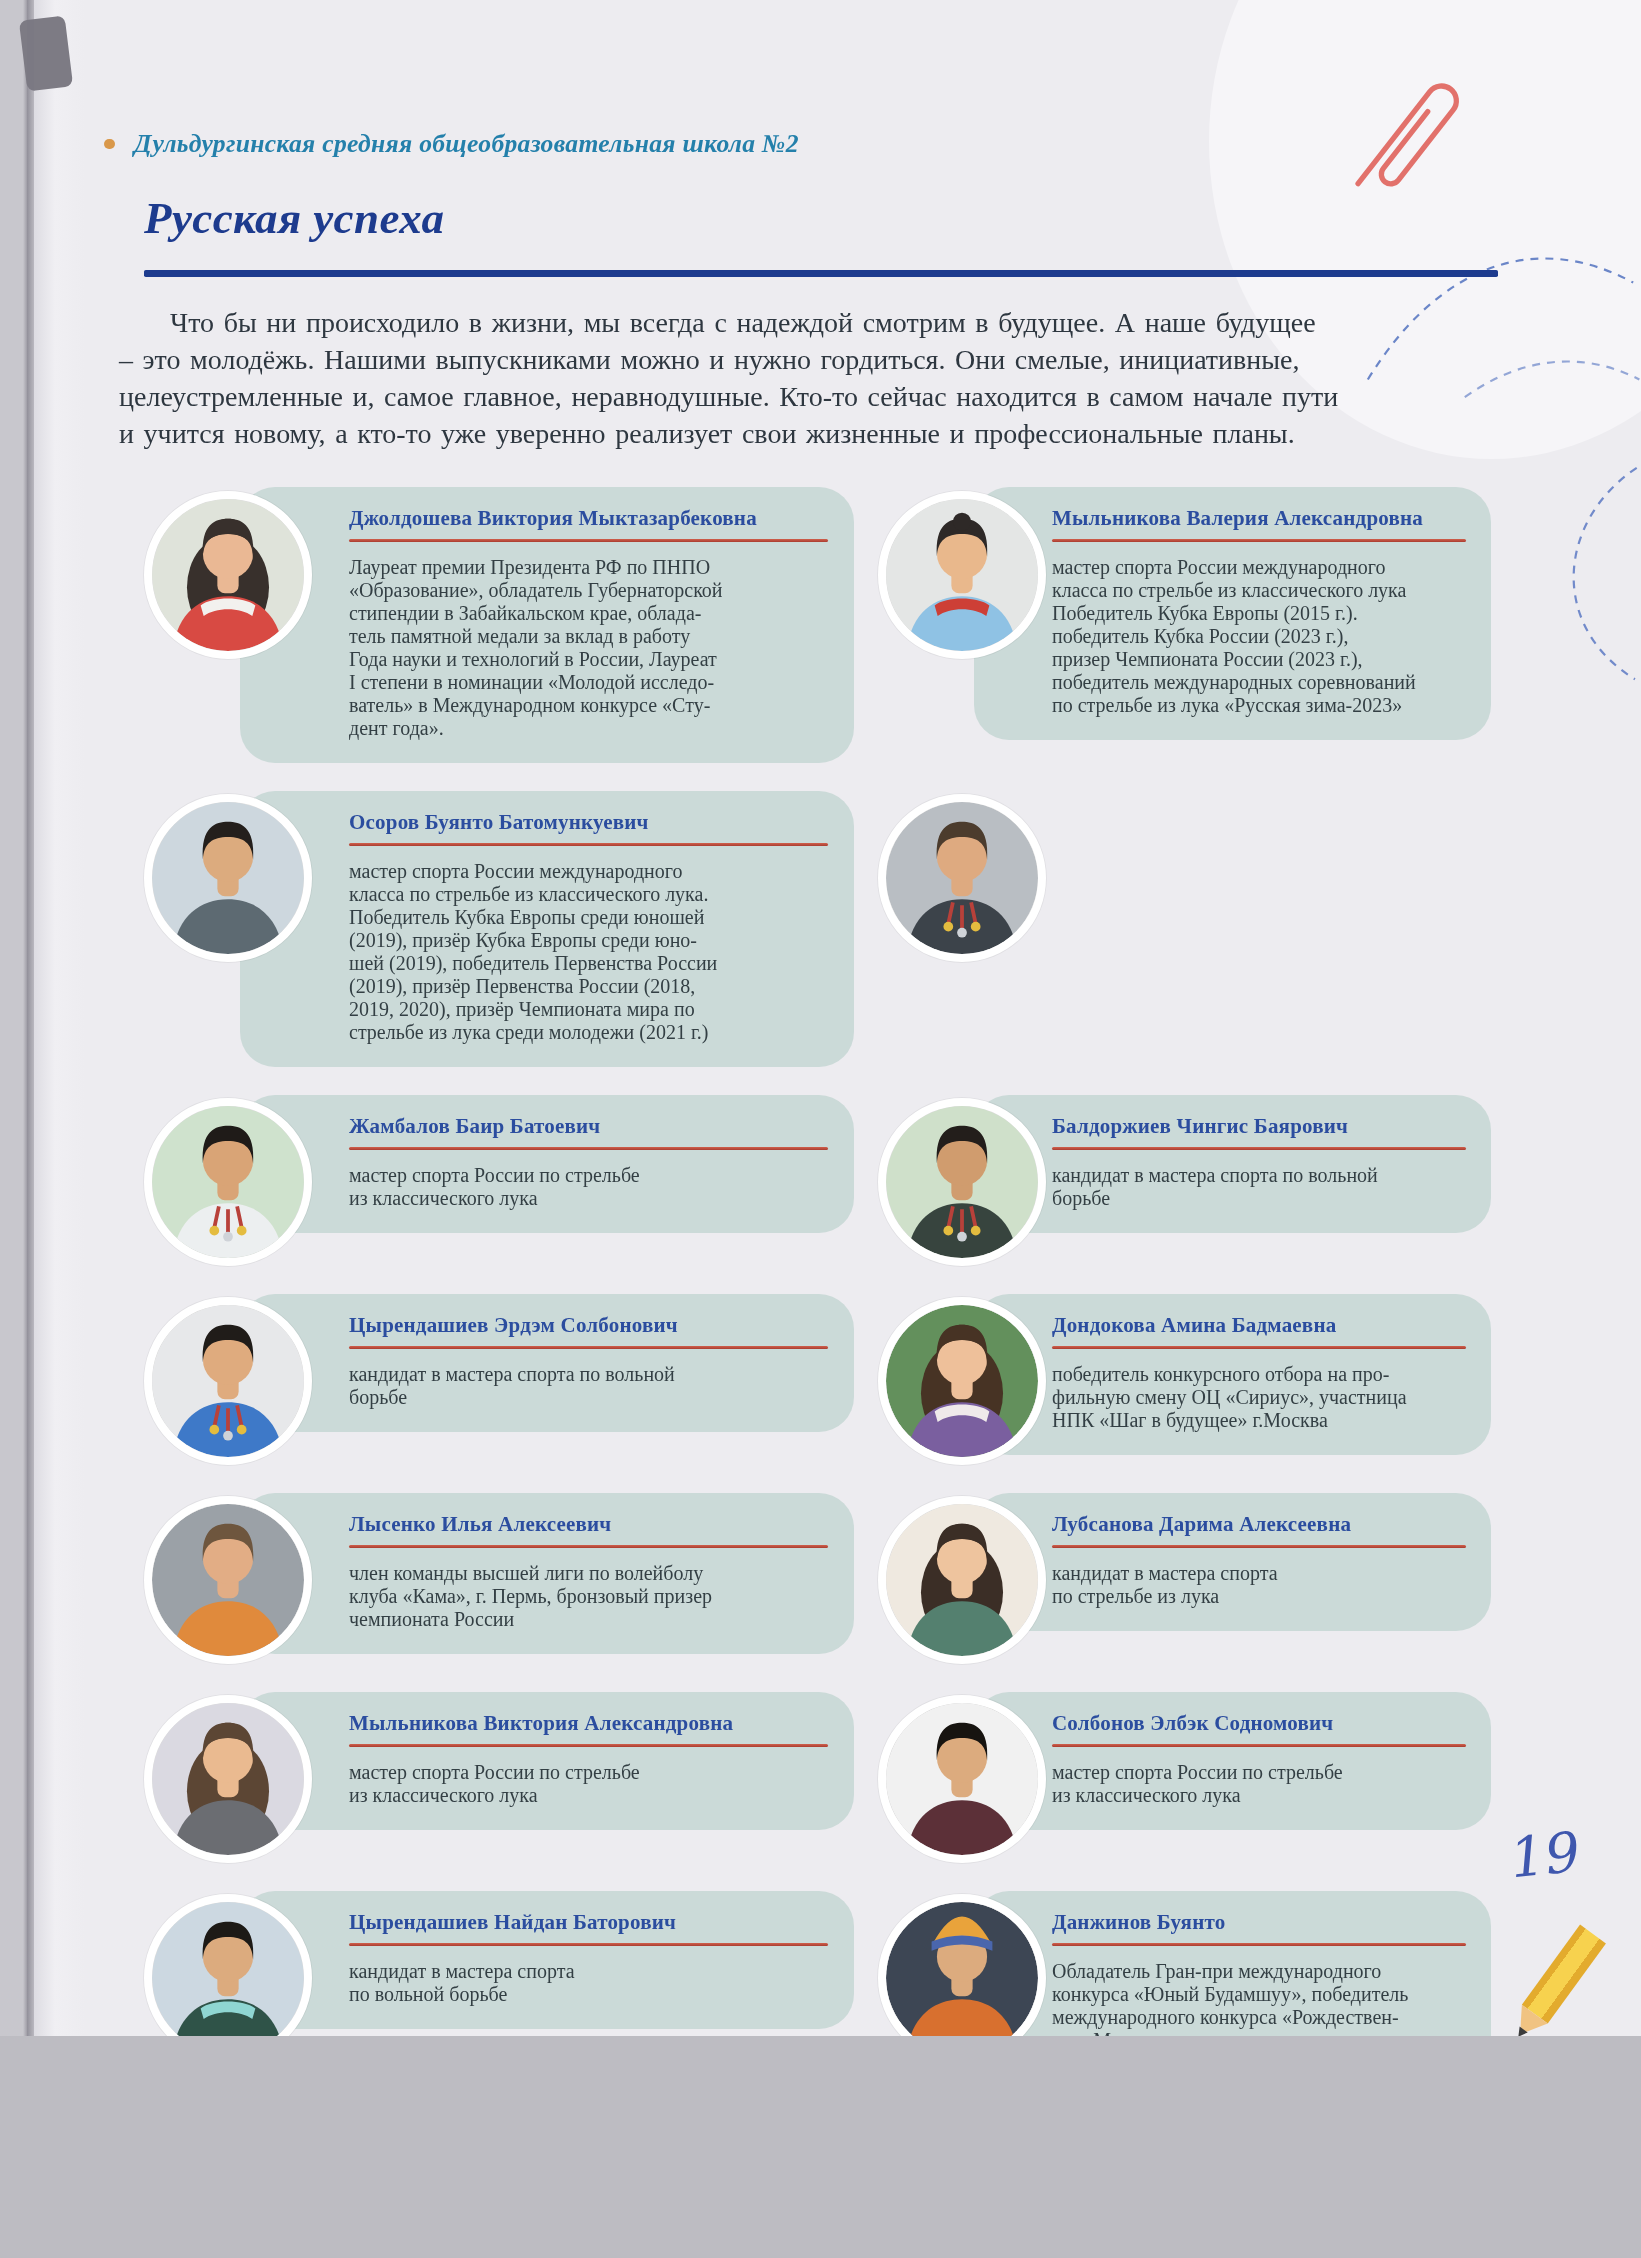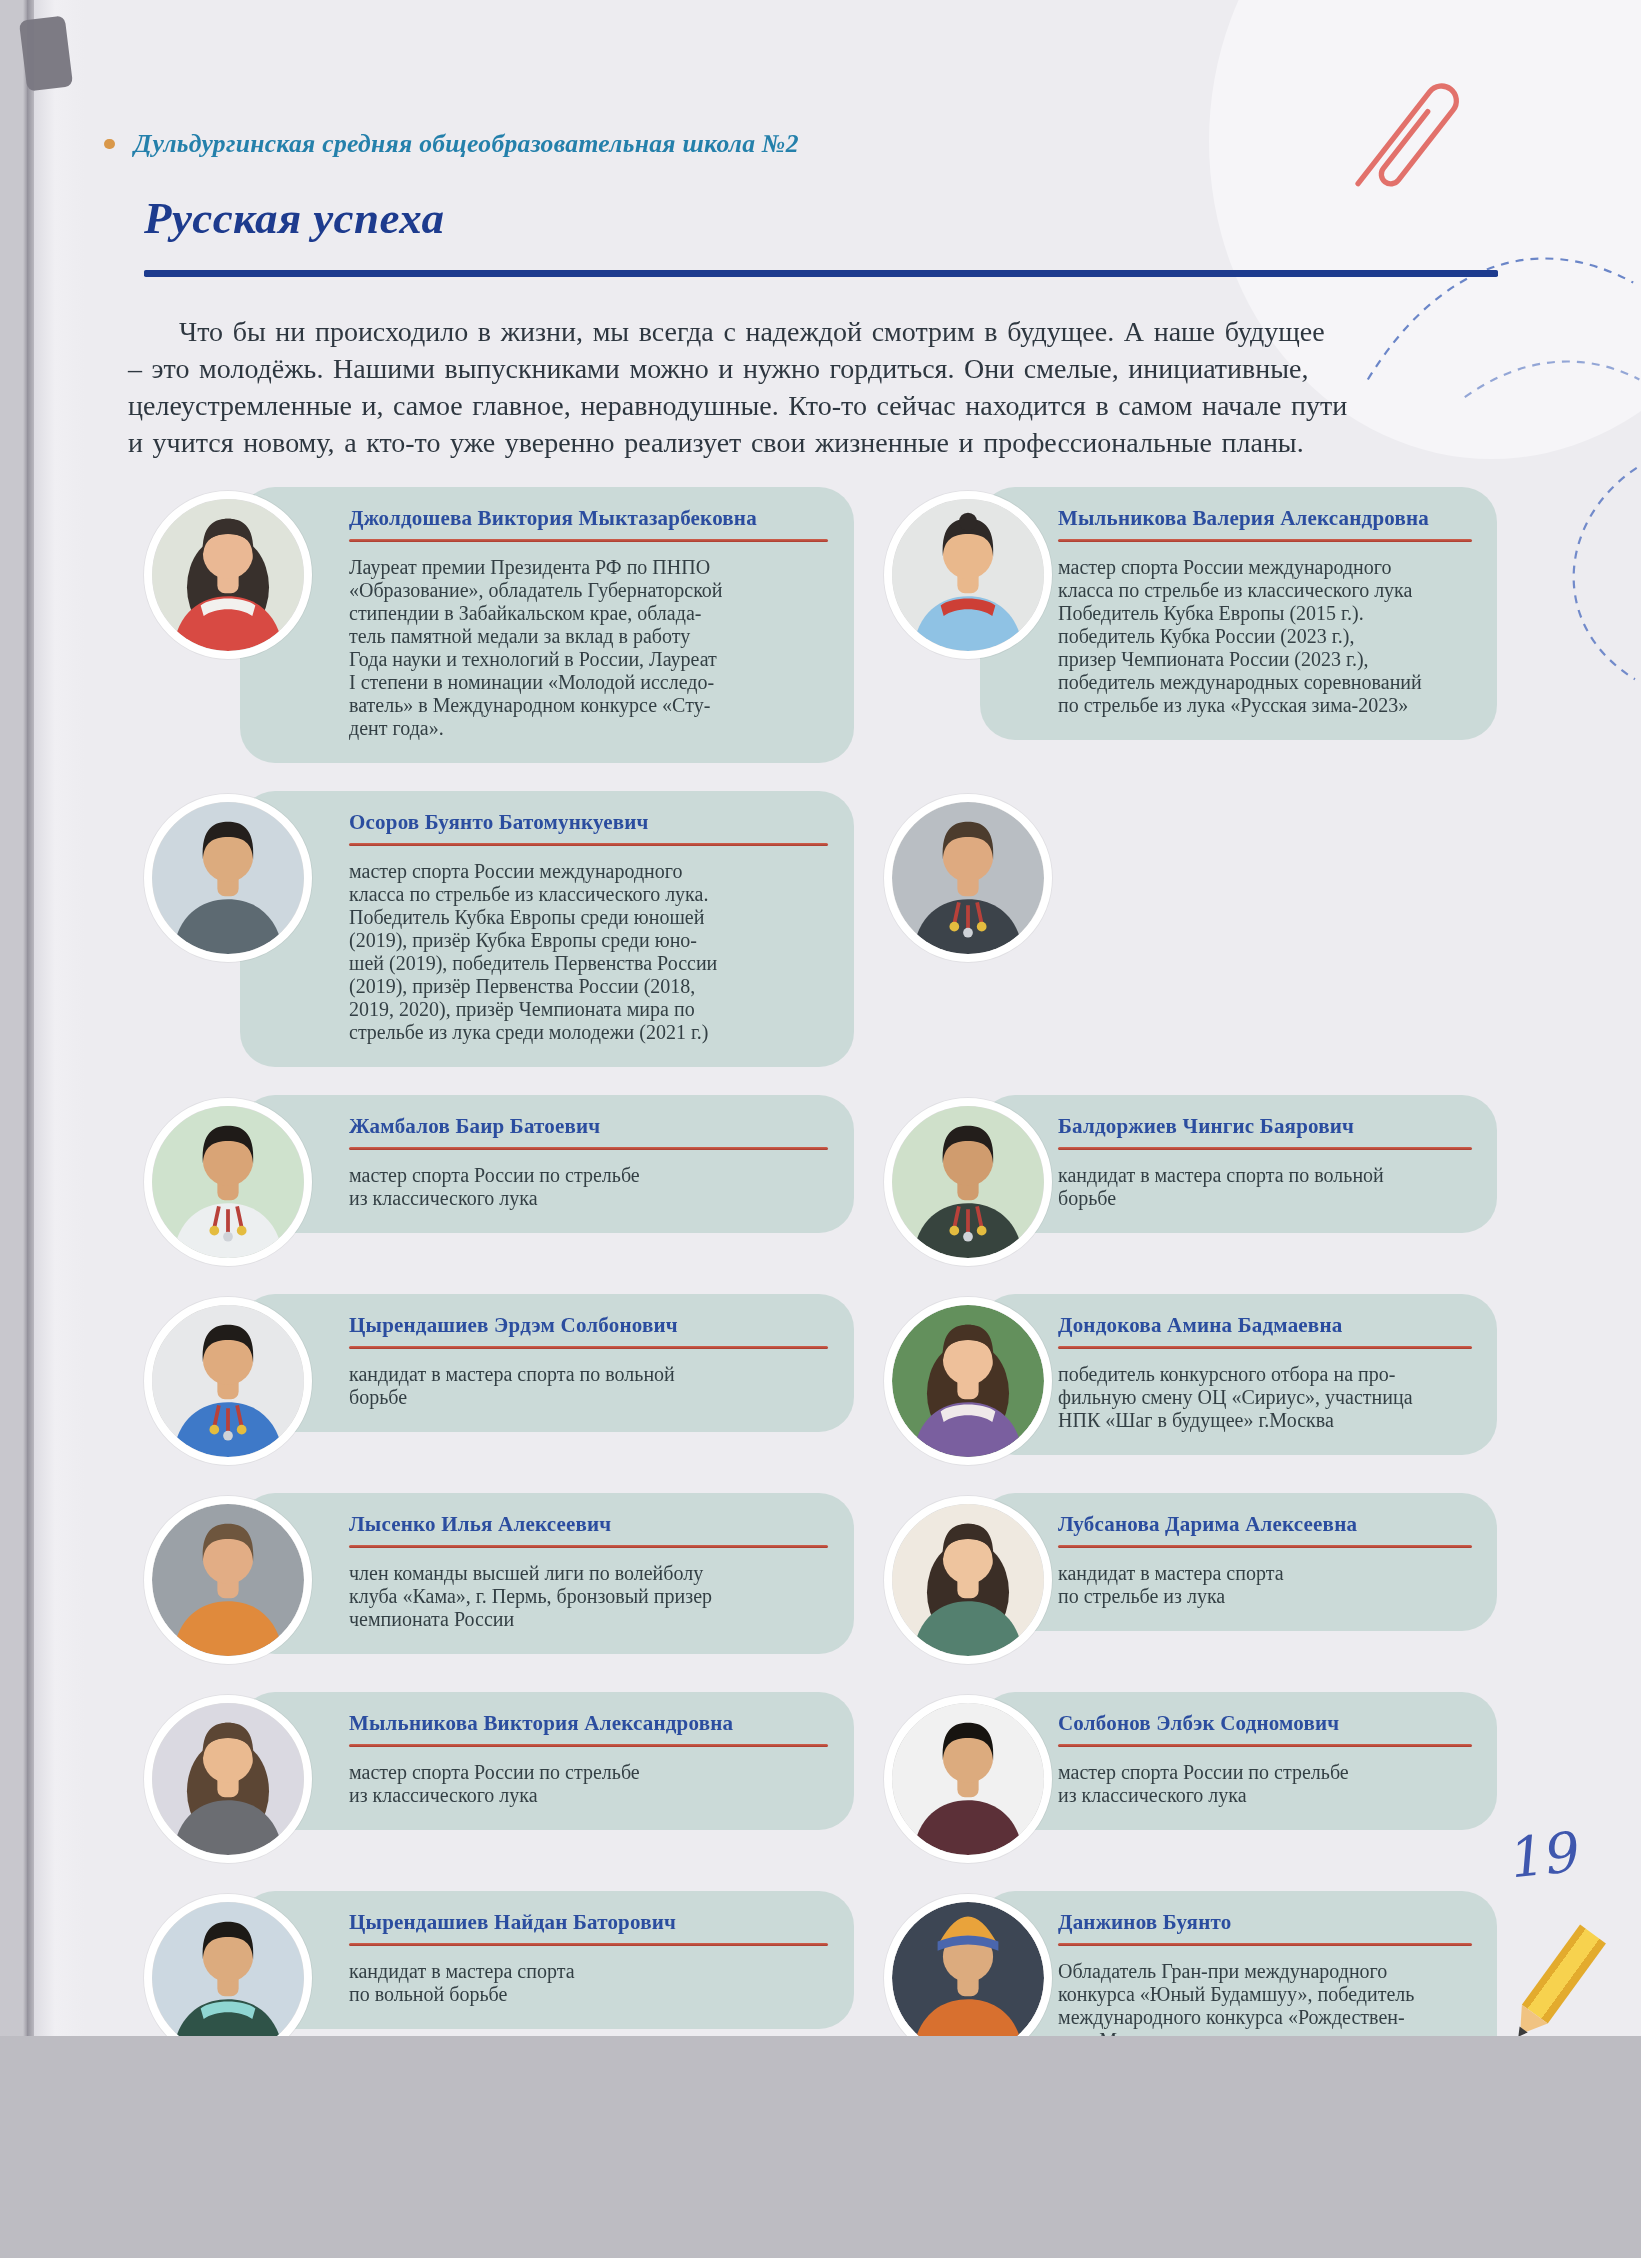--- a/index.html
+++ b/index.html
@@ -15,23 +15,23 @@
   .blob{position:absolute;right:-132px;top:-176px;width:565px;height:635px;background:#f6f5f8;border-radius:50%;}
   .corner-notch{position:absolute;left:23px;top:17.6px;width:46px;height:71px;background:#7d7b84;border-radius:8px;transform:rotate(-7deg);}
   .edge-shade{position:absolute;left:26.5px;top:0;width:7px;height:100%;background:rgba(120,118,128,.35);}
 
   .school-line{position:absolute;left:104px;top:129px;display:flex;align-items:center;gap:19.4px;}
   .dot{width:10.6px;height:10.6px;border-radius:50%;background:var(--bullet);}
   .school-name{font-style:italic;font-weight:600;font-size:25.6px;color:var(--header-teal);letter-spacing:0.3px;}
   .page-title{position:absolute;left:144px;top:192px;font-size:45px;font-weight:700;font-style:italic;color:var(--title-blue);letter-spacing:0.4px;}
   .title-rule{position:absolute;left:144px;top:270px;width:1354px;height:7px;background:var(--title-blue);border-radius:1.8px;}
   .intro{position:absolute;left:115px;top:300px;width:1398px;font-size:28px;line-height:37px;color:var(--intro-ink);
-    white-space:pre-line;text-indent:51px;word-spacing:2.6px;margin:13px;}
-
-  .cards{position:absolute;left:132px;top:487px;width:1354px;display:grid;grid-template-columns:722px 625px;gap:28px 18px;align-items:start;}
+    white-space:pre-line;text-indent:51px;word-spacing:2.6px;margin:4px;}
+
+  .cards{position:absolute;left:132px;top:487px;width:1354px;display:grid;grid-template-columns:722px 625px;gap:28px 12px;align-items:start;}
   .card{position:relative;min-height:171px;}
   .panel{margin-left:108px;background:var(--panel);border-radius:35px;padding:19.4px 26.5px 23px 109px;min-height:129px;box-sizing:border-box;min-height:129px;}
   .card:nth-child(even) .panel{padding-left:78px;padding-right:25px;}
   .photo{position:absolute;left:12.4px;top:3.5px;width:152px;height:152px;border-radius:50%;border:8px solid #fff;
     box-shadow:0 0 0 0.9px rgba(0,0,0,.05);overflow:hidden;background:#ddd;}
   .photo svg{display:block;width:100%;height:100%;}
   .alumni-name{font-size:21px;font-weight:700;color:var(--name-blue);letter-spacing:0.2px;}
   .rule{height:2.6px;margin-top:8px;background:linear-gradient(180deg,var(--rule-a),var(--rule-b));border-radius:1.8px;}
   .body-text{margin-top:14px;font-size:20px;line-height:23px;color:var(--body-ink);white-space:pre-line;}
 

